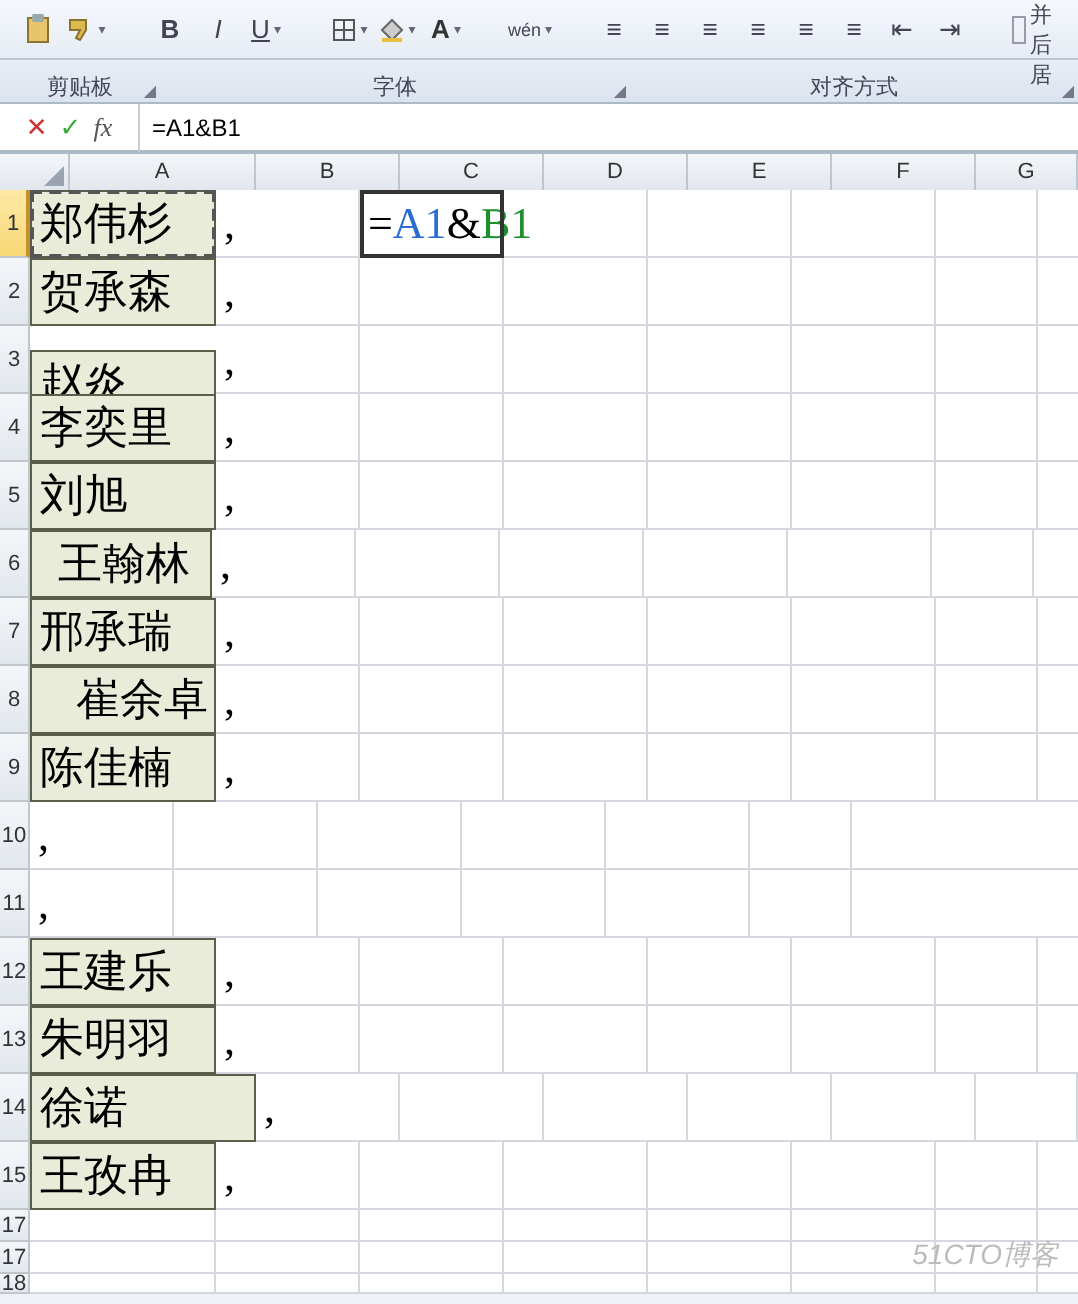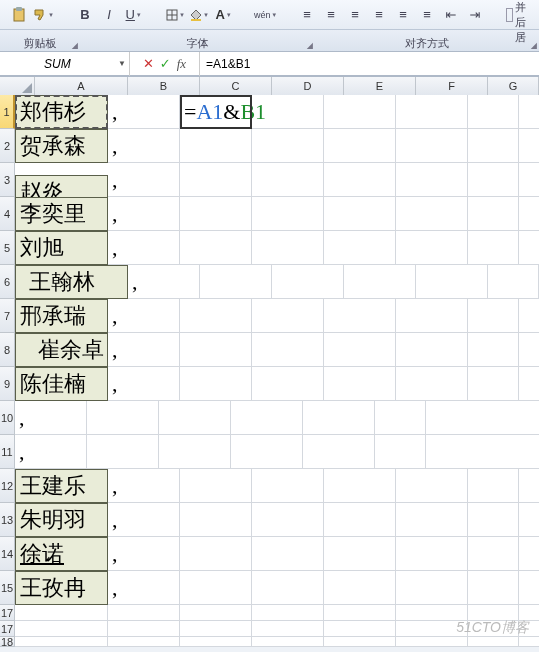--- a/index.html
+++ b/index.html
@@ -111,24 +111,20 @@
     </div>
 </div>
 
 <div class="labelsrow">
   <div class="cell" style="width:80px"><span>剪贴板</span><span class="exp">◢</span></div>
   <div class="cell" style="width:235px"><span>字体</span><span class="exp">◢</span></div>
   <div class="cell" style="width:224px"><span>对齐方式</span><span class="exp">◢</span></div>
 </div>
 
 <div class="fxbar">
-  <div class="namebox">
-    <input value="SUM" style="">
-    <div class="dd">▼</div>
-  </div>
   <div class="fxbtns">
     <span class="x">✕</span>
     <span class="v">✓</span>
     <span class="fx">fx</span>
   </div>
   <input class="fxinput" value="=A1&amp;B1" style="">
 </div>
 
 <div class="grid">
   <div class="colhdr">
@@ -208,21 +204,21 @@
         <div class="row" style="height: 34px;">
           <div class="cellg shade" style="width: 93px; height: 34px;">刘旭</div>
           <div class="cellg" style="width: 72px; height: 34px;">,</div>
           <div class="cellg" style="width: 72px; height: 34px;"></div>
           <div class="cellg" style="width: 72px; height: 34px;"></div>
           <div class="cellg" style="width: 72px; height: 34px;"></div>
           <div class="cellg" style="width: 72px; height: 34px;"></div>
           <div class="cellg" style="width: 51px; height: 34px;"></div>
         </div>
         <div class="row" style="height: 34px;">
-          <div class="cellg shade" style="width: 113px; height: 34px; padding-left: 13px;">王翰林</div>
+          <div class="cellg shade" style="width: 91px; height: 34px; padding-left: 13px;">王翰林</div>
           <div class="cellg" style="width: 72px; height: 34px;">,</div>
           <div class="cellg" style="width: 72px; height: 34px;"></div>
           <div class="cellg" style="width: 72px; height: 34px;"></div>
           <div class="cellg" style="width: 72px; height: 34px;"></div>
           <div class="cellg" style="width: 72px; height: 34px;"></div>
           <div class="cellg" style="width: 51px; height: 34px;"></div>
         </div>
         <div class="row" style="height: 34px;">
           <div class="cellg shade" style="width: 93px; height: 34px;">邢承瑞</div>
           <div class="cellg" style="width: 72px; height: 34px;">,</div>
@@ -278,21 +274,21 @@
         <div class="row" style="height: 34px;">
           <div class="cellg shade" style="width: 93px; height: 34px;">朱明羽</div>
           <div class="cellg" style="width: 72px; height: 34px;">,</div>
           <div class="cellg" style="width: 72px; height: 34px;"></div>
           <div class="cellg" style="width: 72px; height: 34px;"></div>
           <div class="cellg" style="width: 72px; height: 34px;"></div>
           <div class="cellg" style="width: 72px; height: 34px;"></div>
           <div class="cellg" style="width: 51px; height: 34px;"></div>
         </div>
         <div class="row" style="height: 34px;">
-          <div class="cellg shade" style="width: 93px; height: 34px; text-decoration: underline;">徐诺</div>
+          <div class="cellg shade" style="width: 113px; height: 34px;">徐诺</div>
           <div class="cellg" style="width: 72px; height: 34px;">,</div>
           <div class="cellg" style="width: 72px; height: 34px;"></div>
           <div class="cellg" style="width: 72px; height: 34px;"></div>
           <div class="cellg" style="width: 72px; height: 34px;"></div>
           <div class="cellg" style="width: 72px; height: 34px;"></div>
           <div class="cellg" style="width: 51px; height: 34px;"></div>
         </div>
         <div class="row" style="height: 34px;">
           <div class="cellg shade" style="width: 93px; height: 34px;">王孜冉</div>
           <div class="cellg" style="width: 72px; height: 34px;">,</div>

